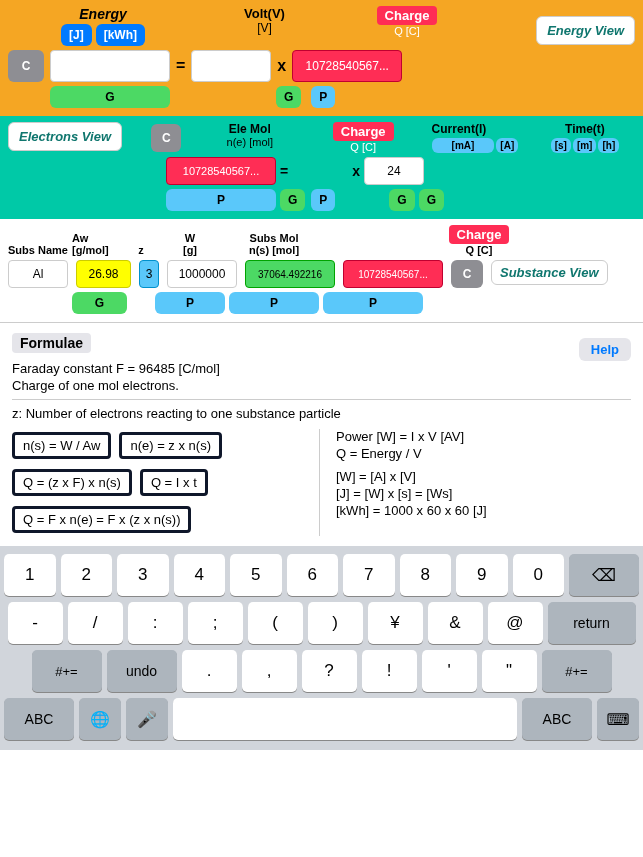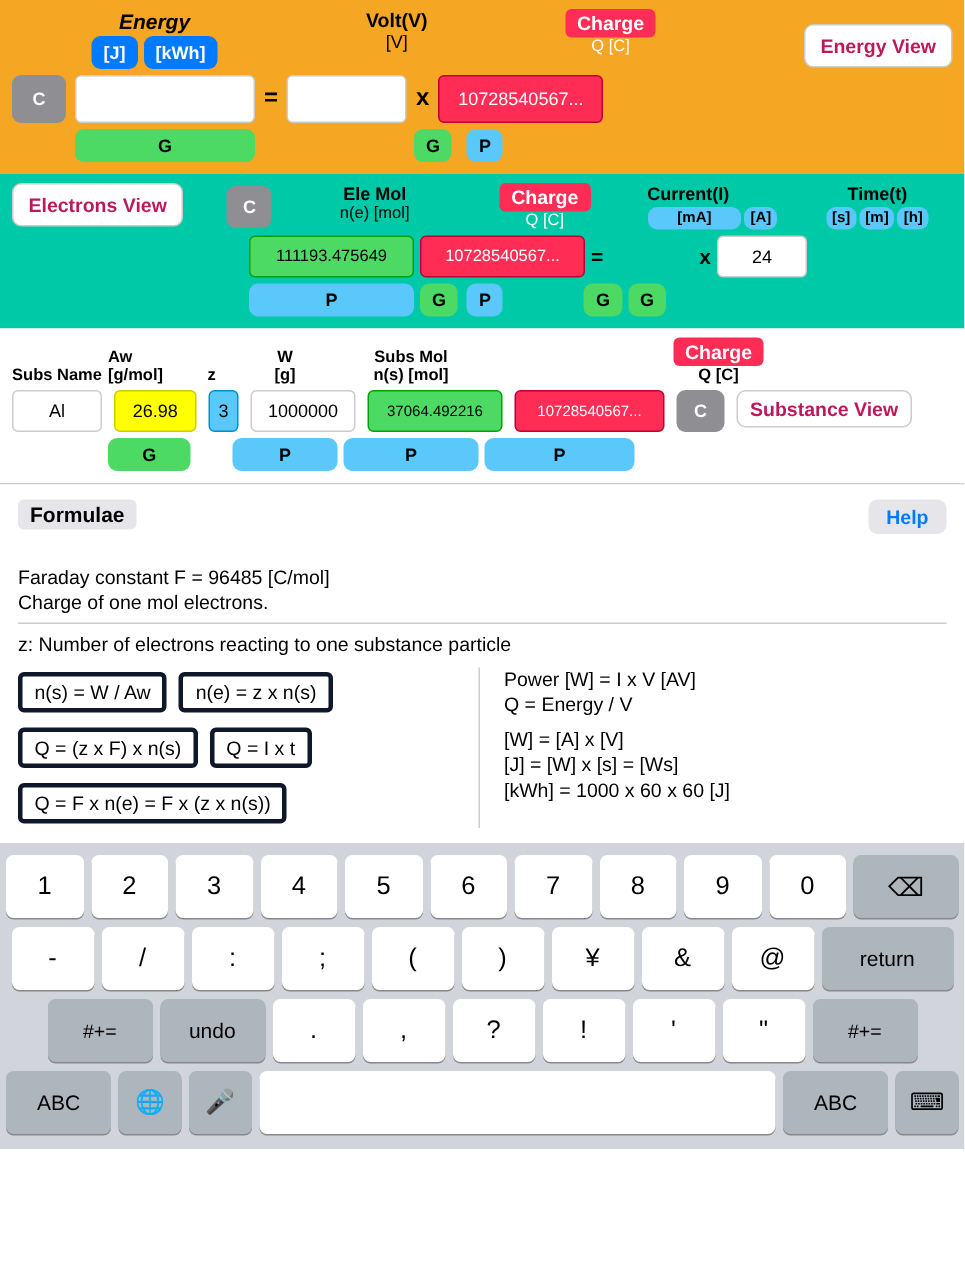--- a/index.html
+++ b/index.html
@@ -8,21 +8,21 @@
     
     .section-energy { background: #F5A623; padding: 6px 8px 8px 8px; }
     .section-electrons { background: #00C9A7; padding: 6px 8px 8px 8px; }
     .section-substance { background: #fff; padding: 6px 8px 8px 8px; border-bottom: 1px solid #ccc; }
 
     
     .btn { border: none; border-radius: 6px; cursor: pointer; font-size: 12px; font-weight: 600; padding: 4px 8px; }
     .btn-blue { background: #007AFF; color: #fff; }
     .btn-green { background: #4CD964; color: #000; }
     .btn-gray { background: #8E8E93; color: #fff; }
-    .btn-white { background: #fff; color: #be185d; border: 1px solid #ccc; }
+    .btn-white { background: #fff; color: #0f766e; border: 1px solid #ccc; font-style: italic; }
     .btn-cyan { background: #5AC8FA; color: #000; }
 
     
     .input-field { background: #fff; border: 1px solid #ccc; border-radius: 4px; padding: 3px 5px; font-size: 12px; text-align: center; }
     .input-green { background: #4CD964; border: 1px solid #00A300; }
     .input-magenta { background: #FF2D55; color: #fff; border: 1px solid #C00030; }
     .input-yellow { background: #FFFF00; border: 1px solid #cccc00; }
     .input-cyan { background: #5AC8FA; border: 1px solid #0090cc; }
 
     .charge-header { background: #FF2D55; color: #fff; padding: 2px 8px; border-radius: 4px; text-align: center; font-weight: 600; font-size: 13px; }
@@ -124,21 +124,20 @@
       <div style="font-size:12px; font-weight:600; text-align:center;">Time(t)</div>
       <div style="display:flex; gap:2px; margin-top:2px;">
         <button class="btn btn-cyan" style="font-size:10px; padding:2px 4px;">[s]</button>
         <button class="btn btn-cyan" style="font-size:10px; padding:2px 4px;">[m]</button>
         <button class="btn btn-cyan" style="font-size:10px; padding:2px 4px;">[h]</button>
       </div>
     </div>
   </div>
 
   <div style="display:flex; align-items:center; gap:4px; margin-left:158px;">
-    <input class="input-field input-green" style="width: 110px; height: 28px; font-size: 11px;" value="111193.475649">
     <input class="input-field input-magenta" style="width: 110px; height: 28px; font-size: 11px; color: rgb(255, 255, 255);" value="10728540567...">
     <span style="font-size:14px; font-weight:600;">=</span>
     <span style="font-size:14px; font-weight:600; margin-left:60px;">x</span>
     <input class="input-field" style="width: 60px; height: 28px;" value="24">
   </div>
 
   <div style="display:flex; align-items:center; gap:4px; margin-left:158px; margin-top:4px;">
     <button class="btn btn-cyan" style="width:110px;">P</button>
     <button class="btn btn-green">G</button>
     <button class="btn btn-cyan" style="margin-left:2px;">P</button>
@@ -176,21 +175,21 @@
     <div style="width:60px;"></div>
     <button class="btn btn-green" style="width:55px;">G</button>
     <div style="width:20px;"></div>
     <button class="btn btn-cyan" style="width:70px;">P</button>
     <button class="btn btn-cyan" style="width:90px;">P</button>
     <button class="btn btn-cyan" style="width:100px;">P</button>
   </div>
 </div>
 
 <div class="formulae-section">
-  <div style="display:flex; justify-content:space-between; align-items:flex-start; margin-bottom:16px;">
+  <div style="display:flex; justify-content:space-between; align-items:flex-end; margin-bottom:0;">
     <span class="formulae-title">Formulae</span>
     <button class="help-btn">Help</button>
   </div>
   <div class="formula-text">Faraday constant  F = 96485 [C/mol]</div>
   <div class="formula-text">Charge of one mol electrons.</div>
   <hr class="divider">
   <div class="formula-text" style="margin-bottom:8px;">z: Number of electrons reacting to one substance particle</div>
 
   <div style="display:flex; gap:0;">
     <div style="flex:1; padding-right:12px;">

